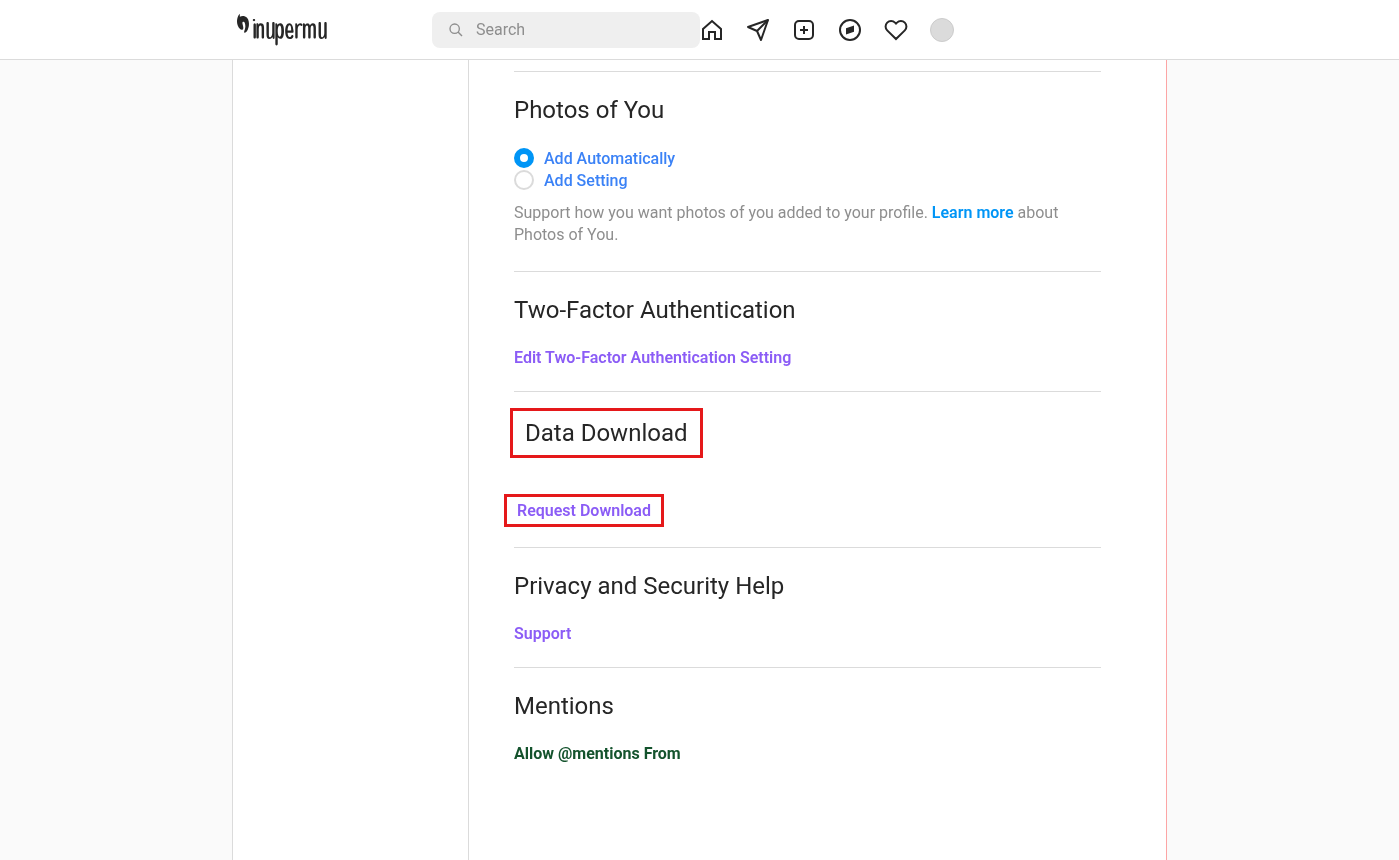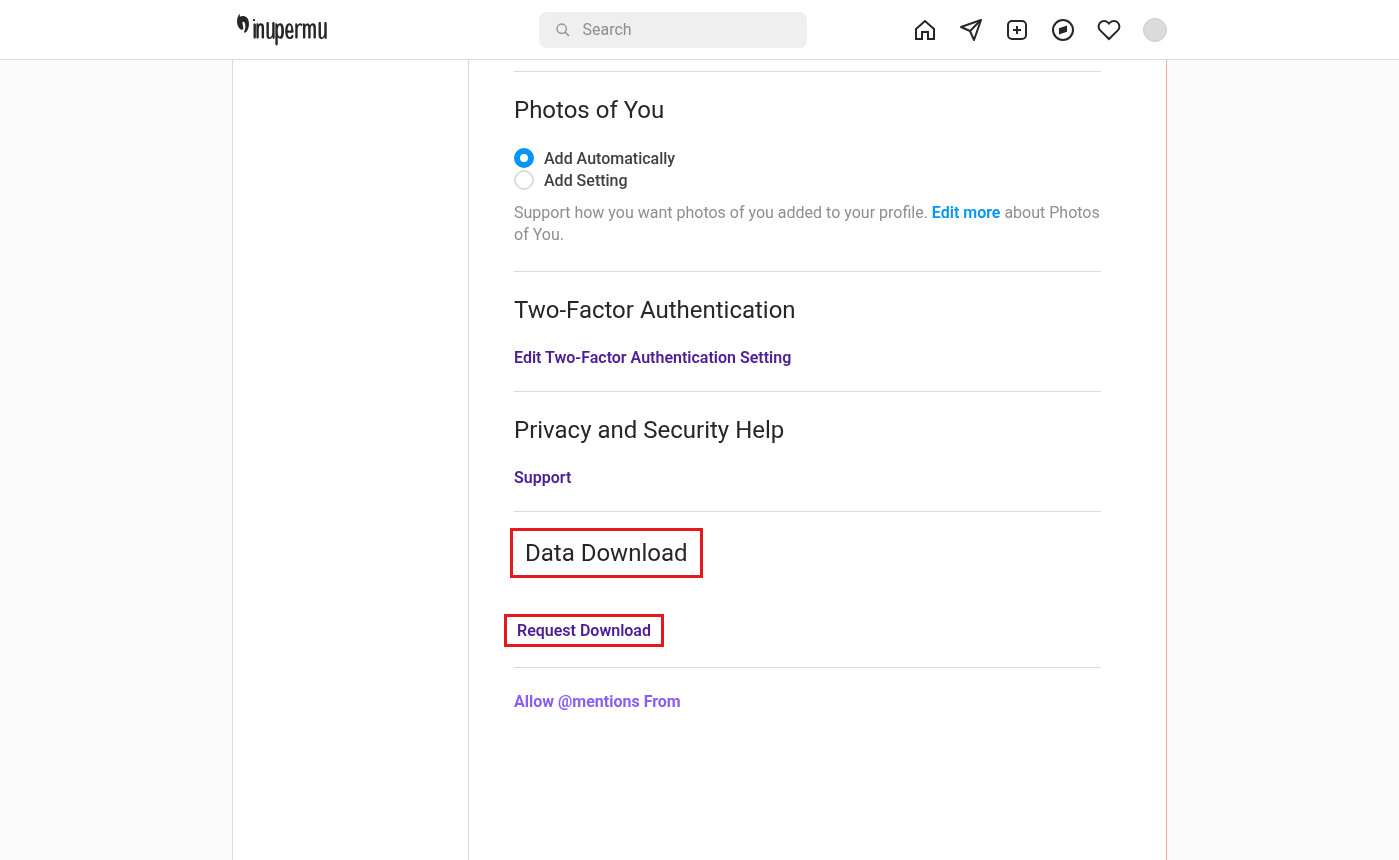--- a/index.html
+++ b/index.html
@@ -1,18 +1,18 @@
 <!DOCTYPE html>
 <html><head>
 <meta charset="utf-8">
 <style>
 * { margin:0; padding:0; box-sizing:border-box; font-family:-apple-system,BlinkMacSystemFont,"Segoe UI",Roboto,Helvetica,Arial,sans-serif; }
 body { background:#fafafa; }
 .topnav { position:fixed; top:0; left:0; right:0; height:60px; background:#fff; border-bottom:1px solid #dbdbdb; z-index:10; }
-.topnav-inner { max-width:975px; margin:0 auto; height:100%; display:flex; align-items:center; justify-content:space-between; padding:0 20px; }
+.topnav-inner { max-width:975px; margin:0 auto; height:100%; display:flex; align-items:center; justify-content:flex-start; padding:0 20px; }
 .logo-wrap { flex:0 0 auto; min-width:200px; }
 .logo-wrap svg { width:103px; height:36px; }
 .search-wrap { flex:0 0 auto; }
 .search-box { width:268px; height:36px; background:#efefef; border-radius:8px; display:flex; align-items:center; padding:0 16px; }
 .search-box svg { width:16px; height:16px; color:#8e8e8e; margin-right:12px; }
 .search-box input { border:none; background:transparent; outline:none; font-size:16px; color:#262626; flex:1; }
 .search-box input::placeholder { color:#8e8e8e; }
 .nav-icons { display:flex; align-items:center; gap:22px; min-width:200px; justify-content:flex-end; }
 .nav-icons .icon { cursor:pointer; }
 .nav-icons svg { width:24px; height:24px; display:block; }
@@ -20,25 +20,25 @@
 .page { max-width:935px; margin:60px auto 0; display:flex; background:#fff; border-left:1px solid #dbdbdb; border-right:1px solid #fca5a5; min-height:calc(100vh - 60px); }
 .sidebar { flex:0 0 236px; border-right:1px solid #dbdbdb; }
 .content { flex:1; padding:0 65px 0 45px; }
 .section { padding:24px 0; border-bottom:1px solid #dbdbdb; }
 .section:first-child { padding-top:12px; }
 .section h2 { font-size:24px; font-weight:400; color:#262626; margin-bottom:24px; }
 .radio-row { display:flex; align-items:center; margin-bottom:2px; }
 .radio { width:20px; height:20px; border-radius:50%; margin-right:10px; flex-shrink:0; position:relative; }
 .radio.unchecked { border:2px solid #dbdbdb; }
 .radio.checked { border:6px solid #0095f6; }
-.radio-label { font-size:16px; color:#404040; font-weight:500; }
+.radio-label { font-size:16px; color:#3b82f6; font-weight:500; }
 .hint { font-size:16px; color:#8e8e8e; margin-top:12px; line-height:1.4; }
-.link { color:#4c1d95; font-weight:600; cursor:pointer; font-size:16px; }
+.link { color:#8b5cf6; font-weight:600; cursor:pointer; font-size:16px; }
 .link-inline { color:#0095f6; font-weight:600; cursor:pointer; }
-.subhead { font-size:16px; font-weight:700; color:#8b5cf6; }
+.subhead { font-size:16px; font-weight:700; color:#14532d; }
 .hl-box { border:3px solid #e5181a; display:inline-block; }
 .hl-heading { padding:8px 12px; margin:-8px -4px 16px -4px; }
 .hl-link { padding:4px 10px; margin:-4px -2px -4px -10px; }
 </style>
 </head>
 <body>
 
 <div class="topnav">
   <div class="topnav-inner">
     <div class="logo-wrap">
@@ -109,37 +109,38 @@
       <h2>Photos of You</h2>
       <div class="radio-row">
         <span class="radio checked"></span>
         <span class="radio-label">Add Automatically</span>
       </div>
       <div class="radio-row">
         <span class="radio unchecked"></span>
         <span class="radio-label">Add Setting</span>
       </div>
       <p class="hint">
-        <span>Support how you want photos of you added to your profile. </span><a class="link-inline">Edit more</a><span> about Photos of You.</span>
+        <span>Support how you want photos of you added to your profile. </span><a class="link-inline">Learn more</a><span> about Photos of You.</span>
       </p>
     </div>
 
     <div class="section">
       <h2>Two-Factor Authentication</h2>
       <a class="link">Edit Two-Factor Authentication Setting</a>
     </div>
 
     <div class="section">
+      <h2><span class="hl-box hl-heading">Data Download</span></h2>
+      <span class="hl-box hl-link"><a class="link">Request Download</a></span>
+    </div>
+
+    <div class="section">
       <h2>Privacy and Security Help</h2>
       <a class="link">Support</a>
     </div>
 
-    <div class="section">
-      <h2><span class="hl-box hl-heading">Data Download</span></h2>
-      <span class="hl-box hl-link"><a class="link">Request Download</a></span>
-    </div>
-
     <div class="section" style="border-bottom:none;">
+      <h2>Mentions</h2>
       <p class="subhead">Allow @mentions From</p>
     </div>
 
   </div>
 </div>
 
 </body></html>

